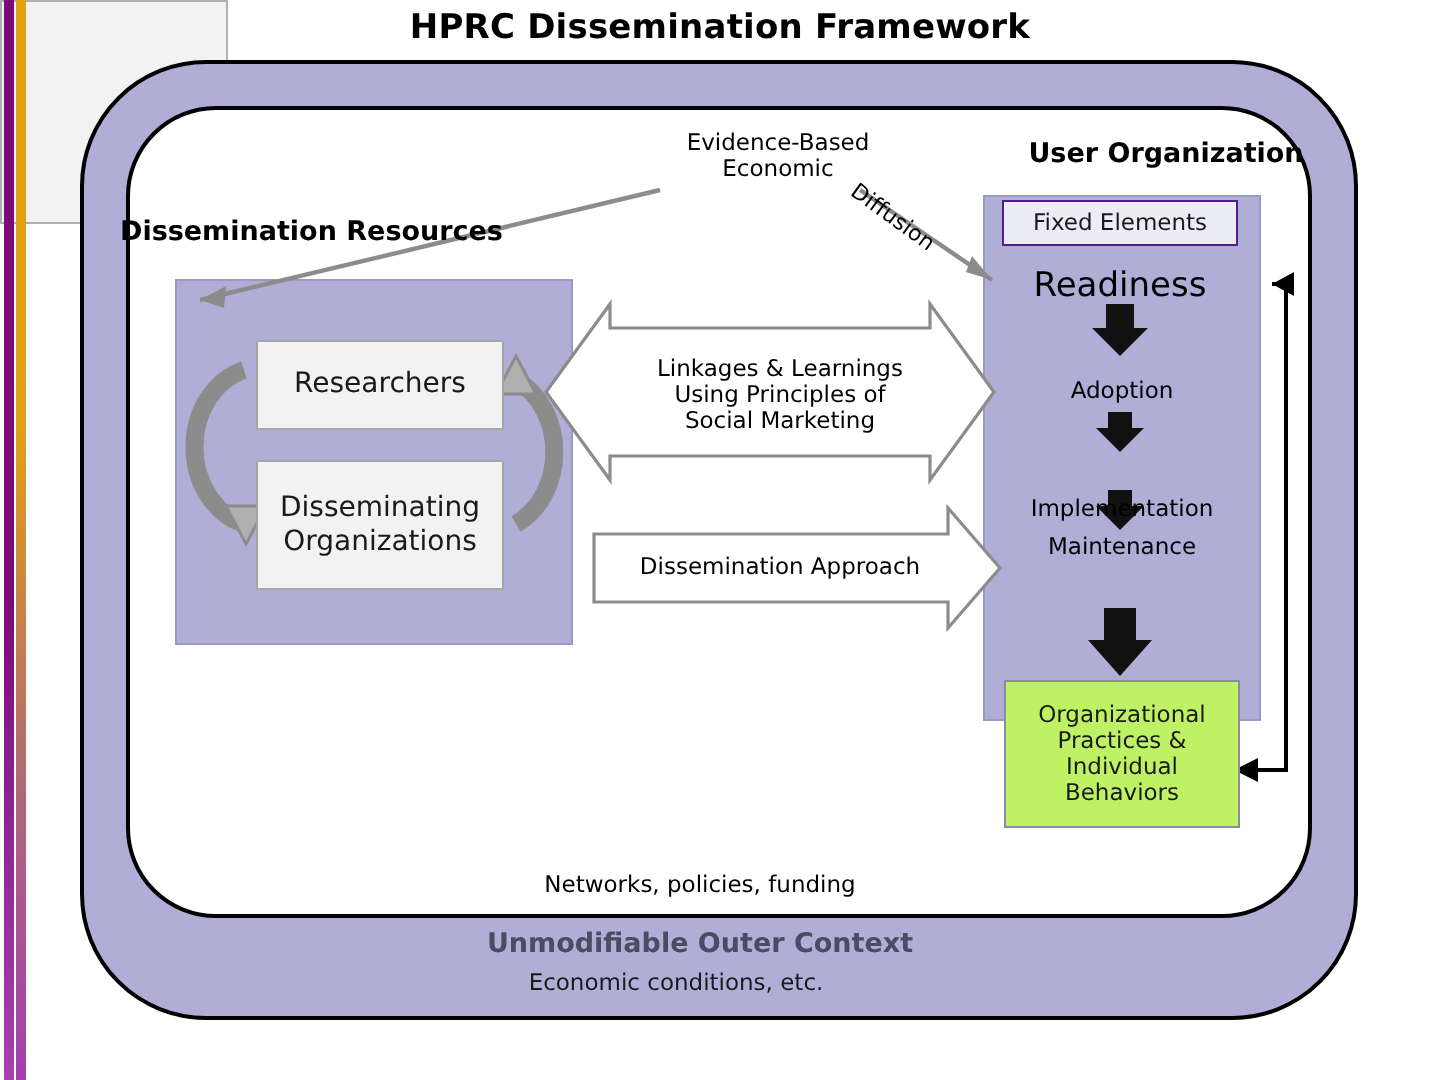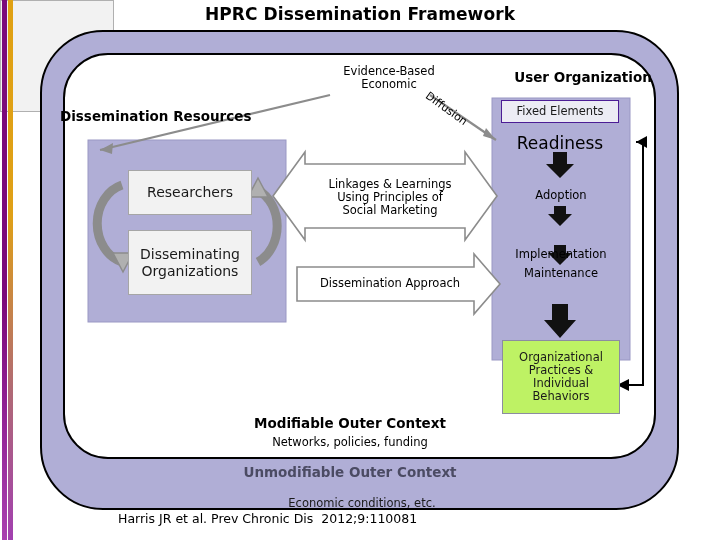--- a/index.html
+++ b/index.html
@@ -121,22 +121,22 @@
   #lbl-modifiable-sub {
     left: 160px; top: 436px; width: 380px;
     font-size: 11.5px;
   }
   #lbl-unmodifiable {
     left: 160px; top: 465px; width: 380px;
     font-size: 13.5px; font-weight: bold;
     color: #4b4b63;
   }
   #lbl-unmodifiable-sub {
-    left: 172px; top: 485px; width: 380px;
-    font-size: 11.5px; color: #1a1a1a; margin-top: 12px;
+    left: 148px; top: 485px; width: 380px;
+    font-size: 11.5px; color: #1a1a1a;
   }
 
   
   #lbl-citation {
     left: 118px; top: 512px; width: 440px;
     font-size: 12.5px; text-align: left;
   }
 </style>
 </head>
 <body>
@@ -239,23 +239,21 @@
 
   <div class="txt ctr" id="lbl-implementation">Implementation</div>
 
   <div class="txt ctr" id="lbl-maintenance">Maintenance</div>
 
   <div class="innerbox" id="box-outcomes">Organizational
 Practices &amp;
 Individual
 Behaviors</div>
 
-  <div class="txt ctr" id="lbl-modifiable">Modifiable Outer Context</div>
 
   <div class="txt ctr" id="lbl-modifiable-sub">Networks, policies, funding</div>
 
   <div class="txt ctr" id="lbl-unmodifiable">Unmodifiable Outer Context</div>
 
   <div class="txt ctr" id="lbl-unmodifiable-sub">Economic conditions, etc.</div>
 
-  <div class="txt" id="lbl-citation">Harris JR et al. Prev Chronic Dis  2012;9:110081</div>
 
 </div>
 
 </body></html>

